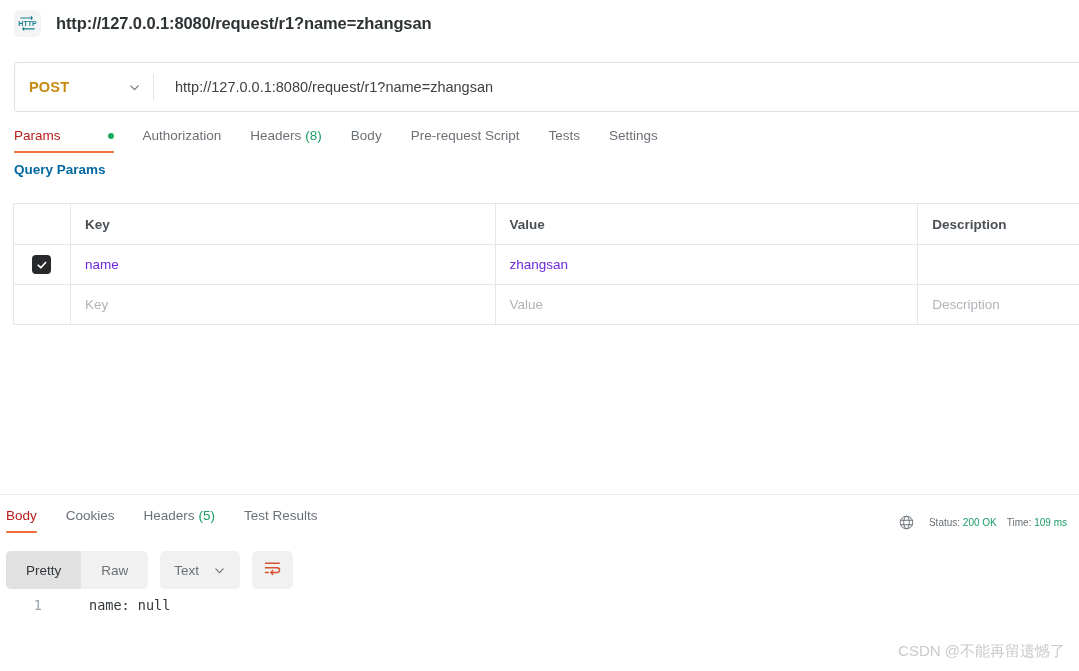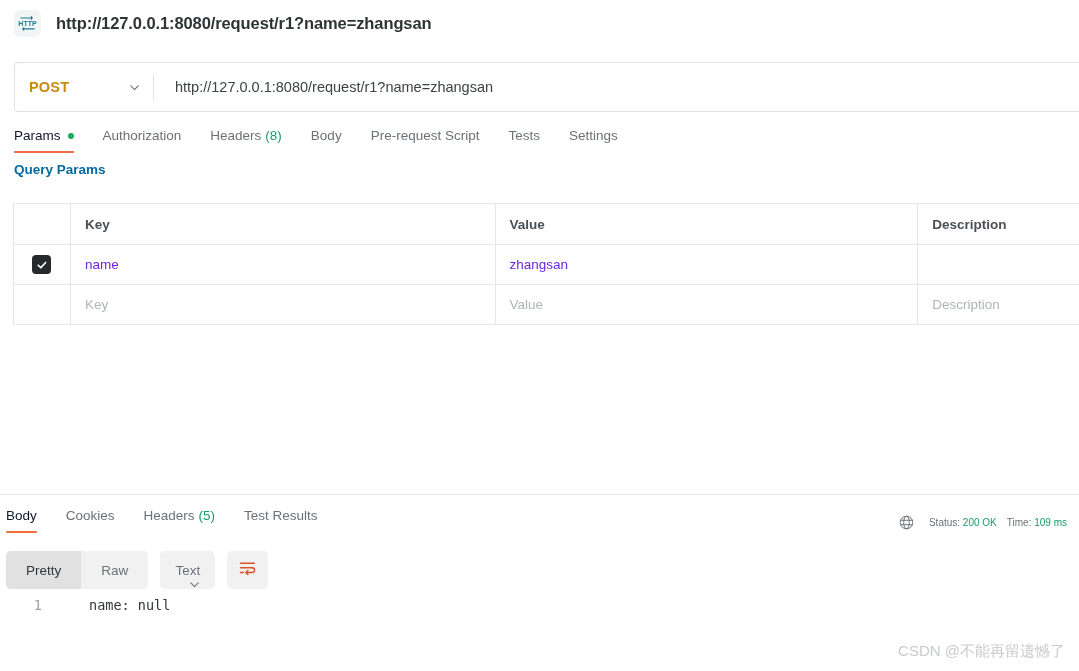--- a/index.html
+++ b/index.html
@@ -49,21 +49,21 @@
 
   
   .req-tabs {
     position: absolute; left: 0; top: 128px; width: 1079px; height: 32px;
     display: flex; align-items: flex-start; padding-left: 14px;
   }
   .rtab {
     position: relative; font-size: 13.5px; color: #6b7177; margin-right: 29px;
     padding-bottom: 10px; white-space: nowrap; display: flex; align-items: center;
   }
-  .rtab.active { color: #0f172a; }
+  .rtab.active { color: #b91c1c; gap: 40px; }
   .rtab.active::after {
     content: ""; position: absolute; left: 0; right: 0; bottom: 0;
     height: 2.5px; background: #ef6c3b; border-radius: 2px;
   }
   .rtab .count { color: #1a9c67; margin-left: 4px; }
   .dot-green {
     width: 6px; height: 6px; border-radius: 50%; background: #1aad5c;
     margin-left: 7px; flex: 0 0 auto;
   }
 
@@ -122,23 +122,22 @@
     display: flex; height: 38px; background: #f1f1f1; border-radius: 5px;
     overflow: hidden;
   }
   .seg .sbtn {
     display: flex; align-items: center; justify-content: center; height: 38px;
     padding: 0 20px; font-size: 13.5px; color: #6b7177; white-space: nowrap;
   }
   .seg .sbtn.on { background: #e1e1e1; color: #32373b; }
   .txtsel {
     display: flex; align-items: center; height: 38px; background: #f1f1f1;
-    border-radius: 5px; margin-left: 12px; padding: 12px 14px; font-size: 13.5px;
+    border-radius: 5px; margin-left: 12px; padding: 6px 14px; font-size: 13.5px;
     color: #6b7177;
-    flex-direction: column;
   }
   .txtsel .chev { margin-left: 14px; display: flex; align-items: center; }
   .wrapbtn {
     width: 41px; height: 38px; background: #f1f1f1; border-radius: 5px;
     margin-left: 12px; display: flex; align-items: center; justify-content: center;
   }
 
   
   .code {
     position: absolute; left: 0; top: 597px; width: 1079px; height: 40px;

